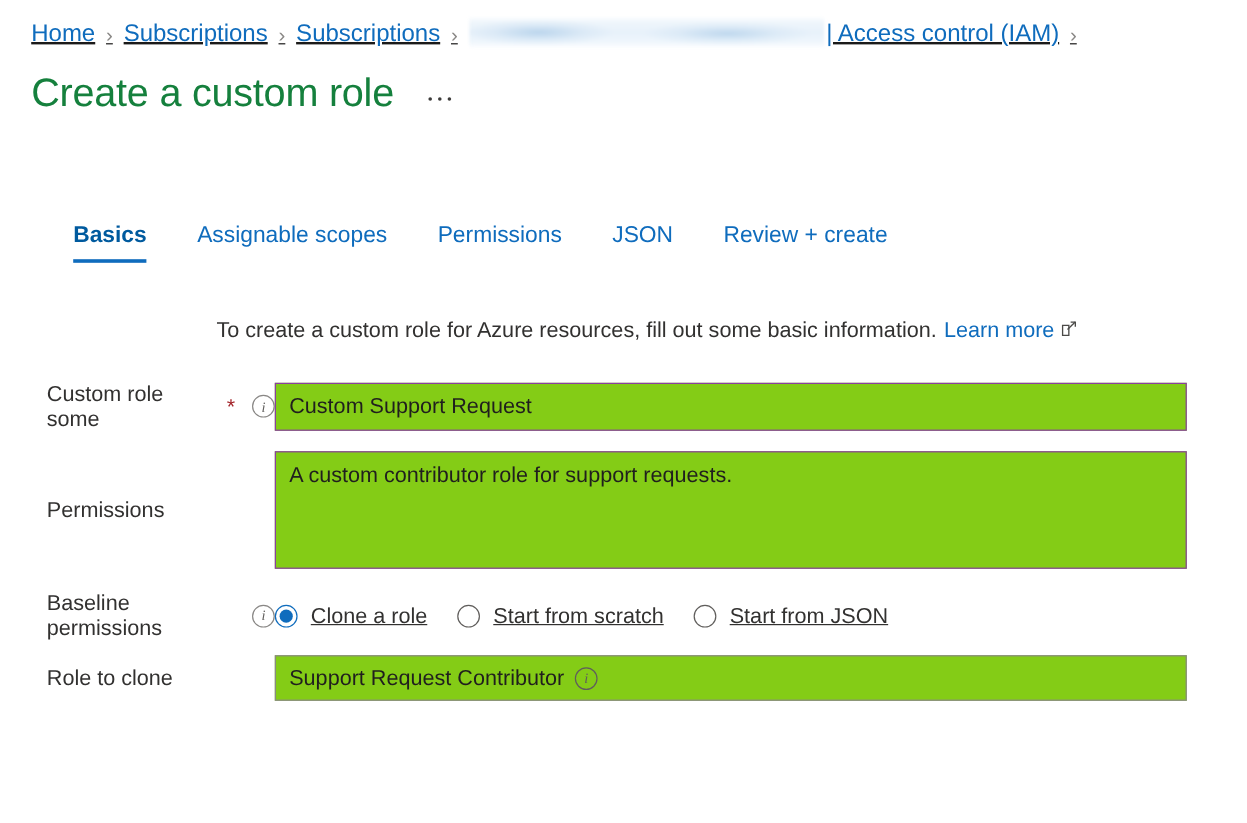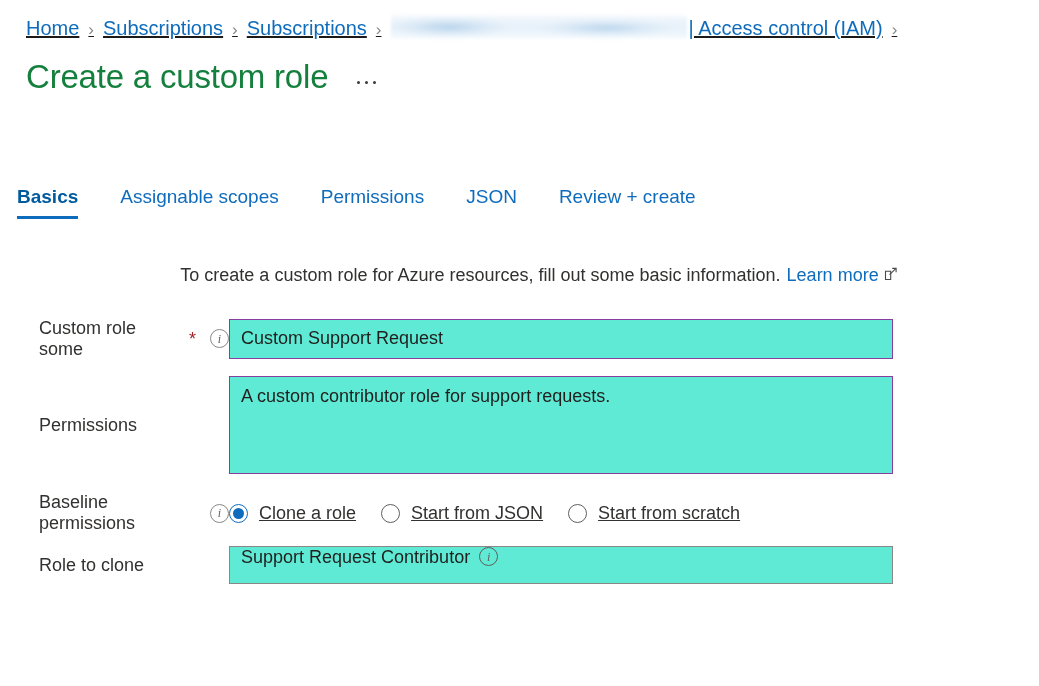--- a/index.html
+++ b/index.html
@@ -80,21 +80,21 @@
     height: 3px;
     background: #3b3a39;
     border-radius: 50%;
     display: block;
   }
 
   
   .tabs {
     display: flex;
     align-items: flex-end;
-    padding-left: 17px;
+    padding-left: 61px;
     margin-top: 72px;
     height: 44px;
   }
   .tab {
     font-size: 19px;
     color: #0f6cbd;
     cursor: pointer;
     padding: 0 0 11px 0;
     margin-right: 42px;
     position: relative;
@@ -182,39 +182,40 @@
     line-height: 1;
   }
   .info-icon.inline-value {
     margin-left: 9px;
     border-color: #605e5c;
   }
 
   .field {
     box-sizing: border-box;
     border: 1px solid #8a3fa0;
-    background: #5eead4;
+    background: #84cc16;
     font-size: 18px;
     color: #201f1e;
     padding: 7px 11px;
-    width: 664px;
+    width: 760px;
     font-family: "Liberation Sans", sans-serif;
     outline: none;
   }
   .field-name { height: 40px; }
   .textarea-desc {
     height: 98px;
     resize: none;
     line-height: 1.35;
     overflow: hidden;
   }
   .field-gray {
     border: 1px solid #8a8886;
     height: 38px;
     display: flex;
+    align-items: center;
     padding: 0 11px;
   }
   .field-gray .val { font-size: 18px; color: #201f1e; }
 
   
   .radio-group {
     display: flex;
     align-items: center;
   }
   .radio-opt {
@@ -322,25 +323,25 @@
       <span>Baseline permissions</span>
       <span class="info-icon">i</span>
     </div>
     <div class="radio-group">
       <div class="radio-opt selected">
         <span class="radio-dot"></span>
         <span class="radio-label">Clone a role</span>
       </div>
       <div class="radio-opt">
         <span class="radio-dot"></span>
-        <span class="radio-label">Start from JSON</span>
+        <span class="radio-label">Start from scratch</span>
       </div>
       <div class="radio-opt">
         <span class="radio-dot"></span>
-        <span class="radio-label">Start from scratch</span>
+        <span class="radio-label">Start from JSON</span>
       </div>
     </div>
   </div>
 
   <div class="row row-clone">
     <div class="label">
       <span>Role to clone</span>
     </div>
     <div class="field field-gray">
       <span class="val">Support Request Contributor</span>

